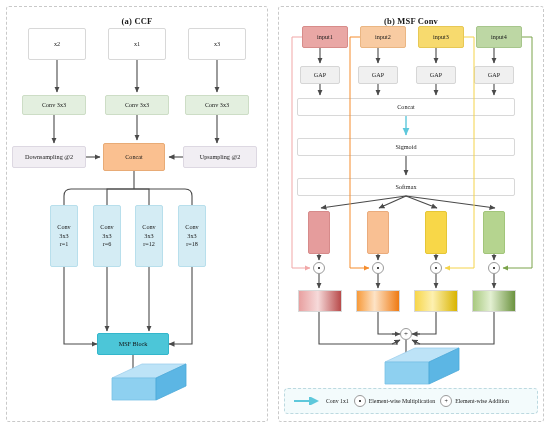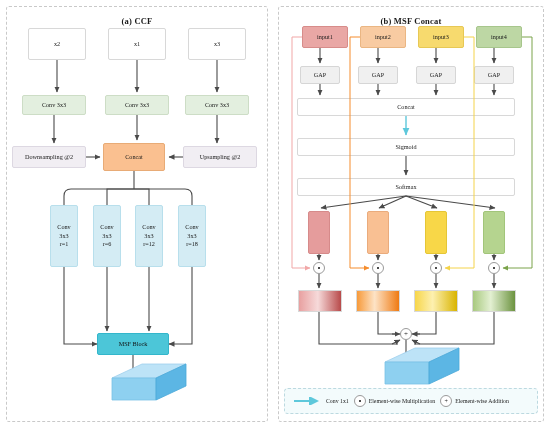--- a/index.html
+++ b/index.html
@@ -96,21 +96,21 @@
     <span>Conv</span>
     <span>3x3</span>
     <span>r=18</span>
   </div>
 
   <div class="node teal" style="left:97px;top:333px;width:72px;height:22px;">
     <span>MSF Block</span>
   </div>
 
   <div class="panel" id="panel-b">
-    <div class="panel-title">(b) MSF Concat</div>
+    <div class="panel-title">(b) MSF Conv</div>
   </div>
 
   <div class="node inp1" style="left:302px;top:26px;width:46px;height:22px;">
     <span>input1</span>
   </div>
   <div class="node inp2" style="left:360px;top:26px;width:46px;height:22px;">
     <span>input2</span>
   </div>
   <div class="node inp3" style="left:418px;top:26px;width:46px;height:22px;">
     <span>input3</span>

